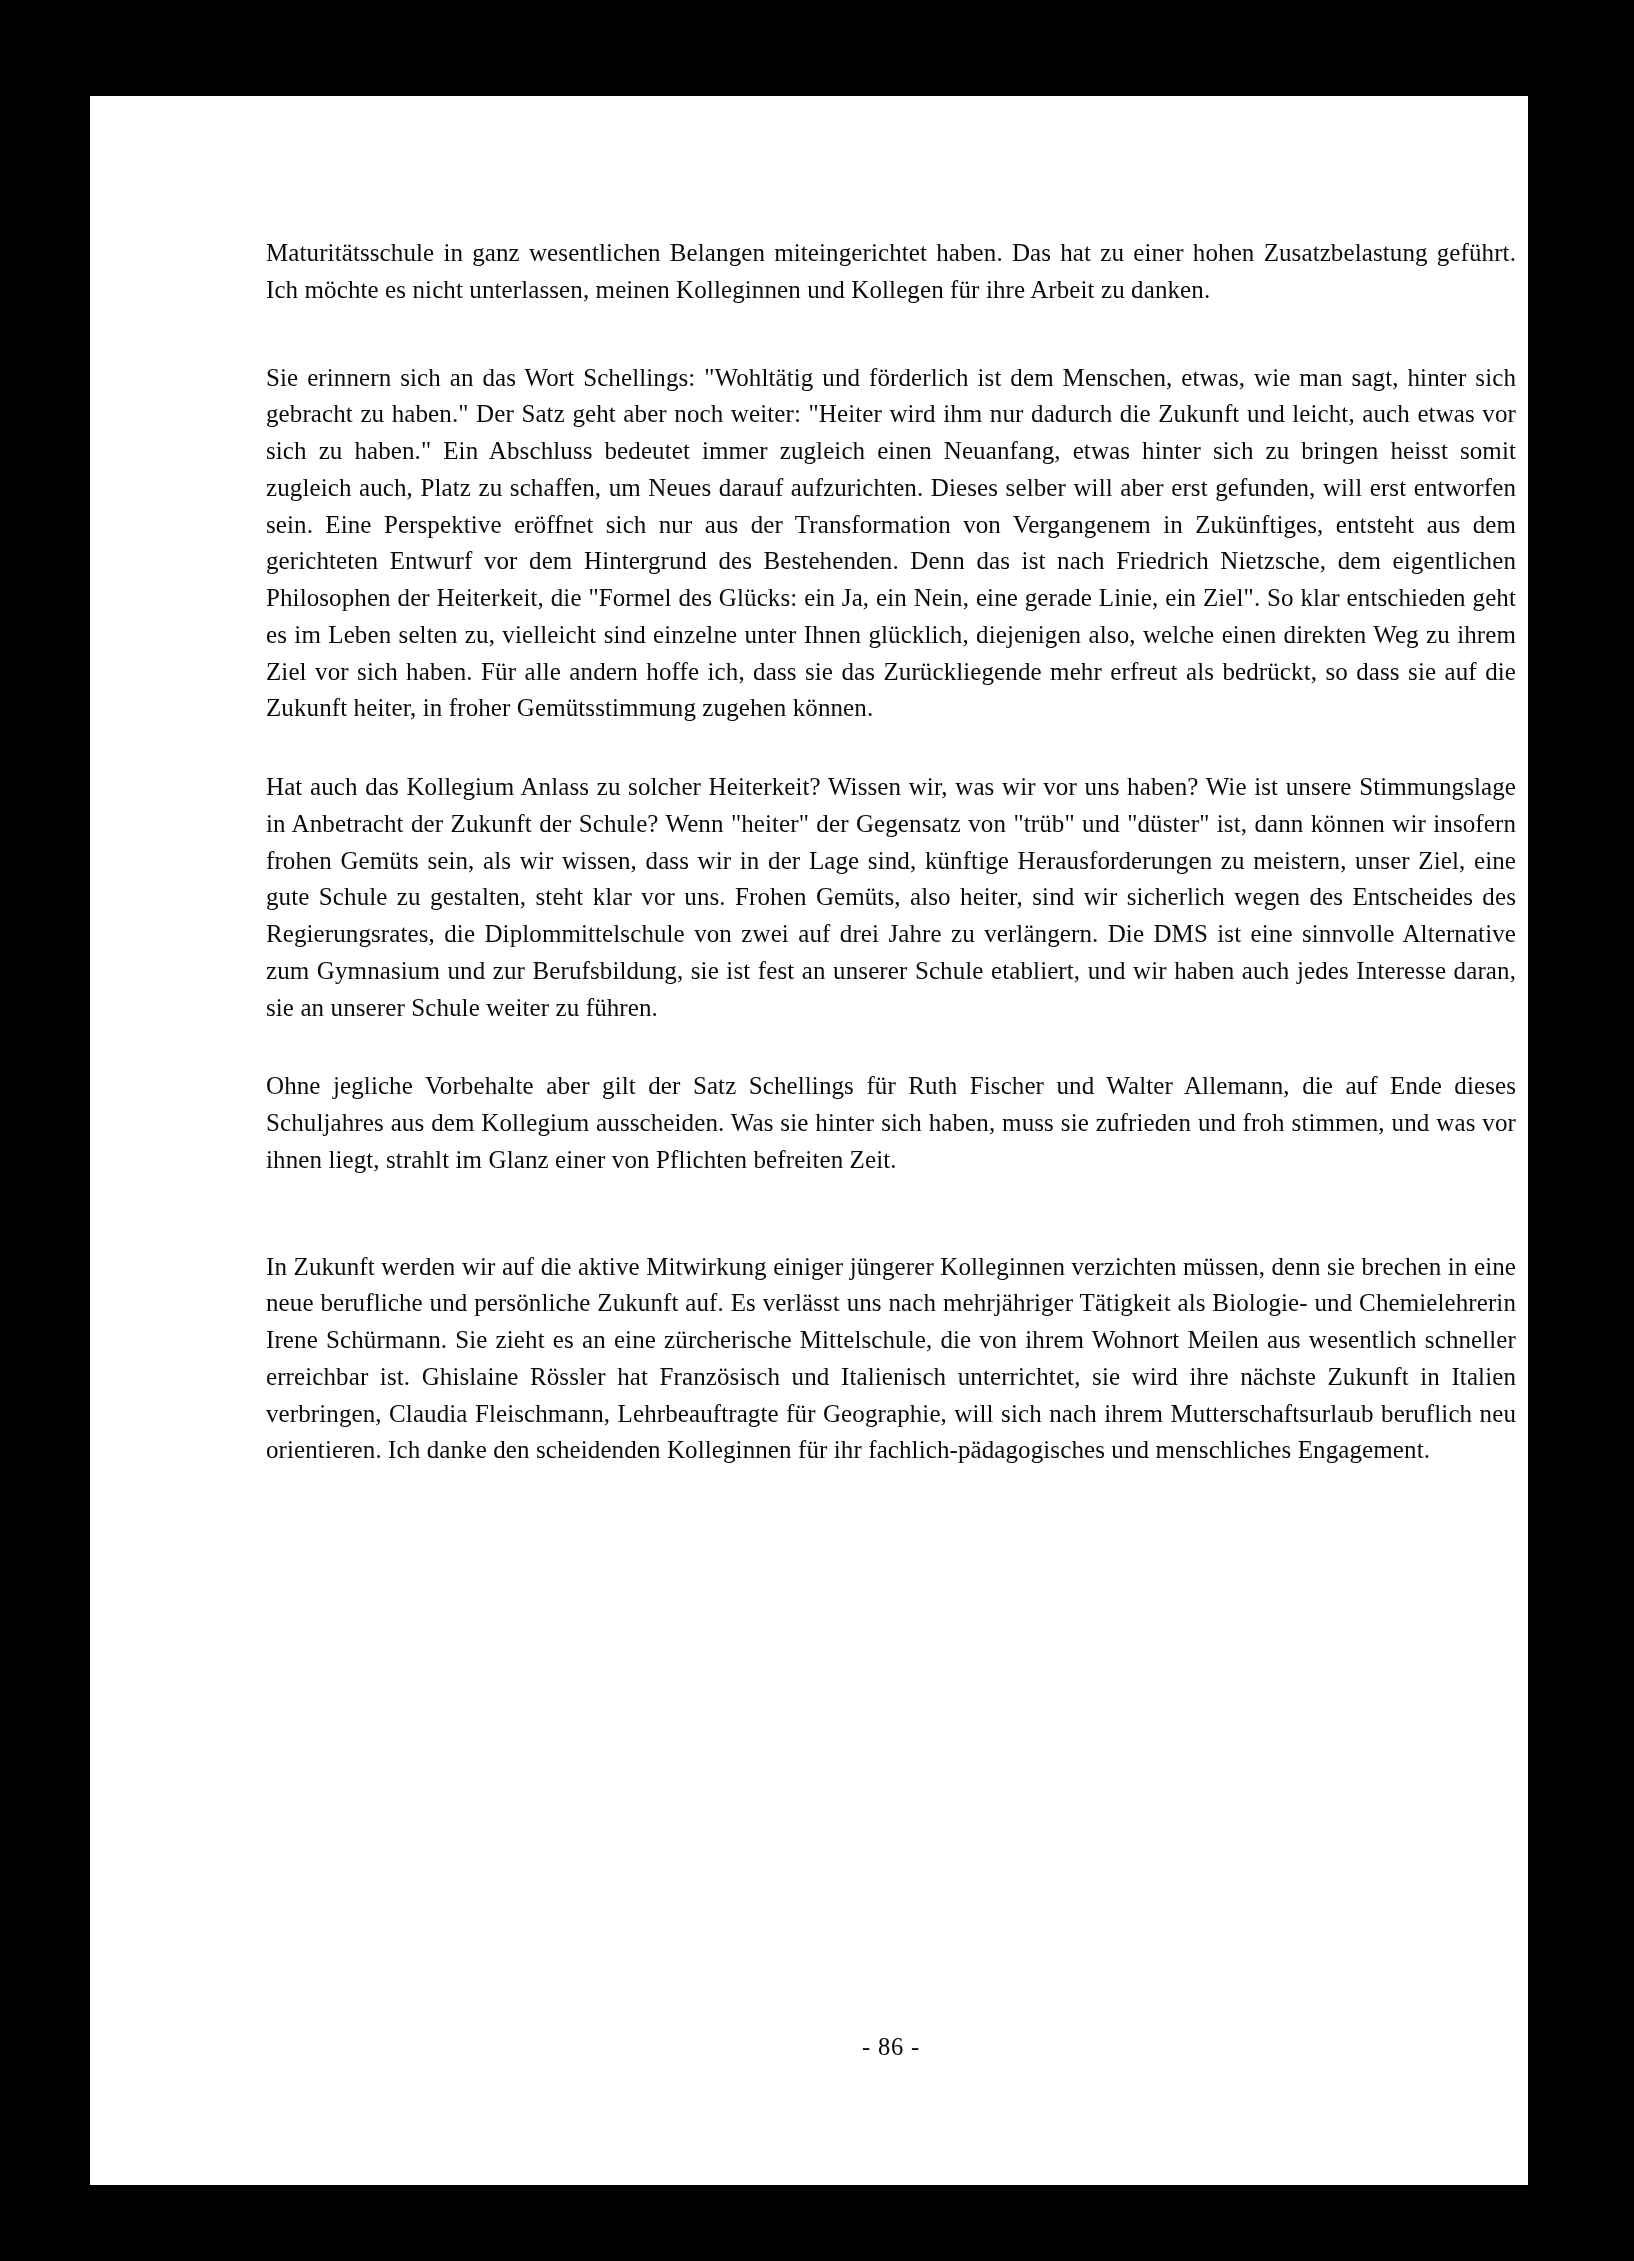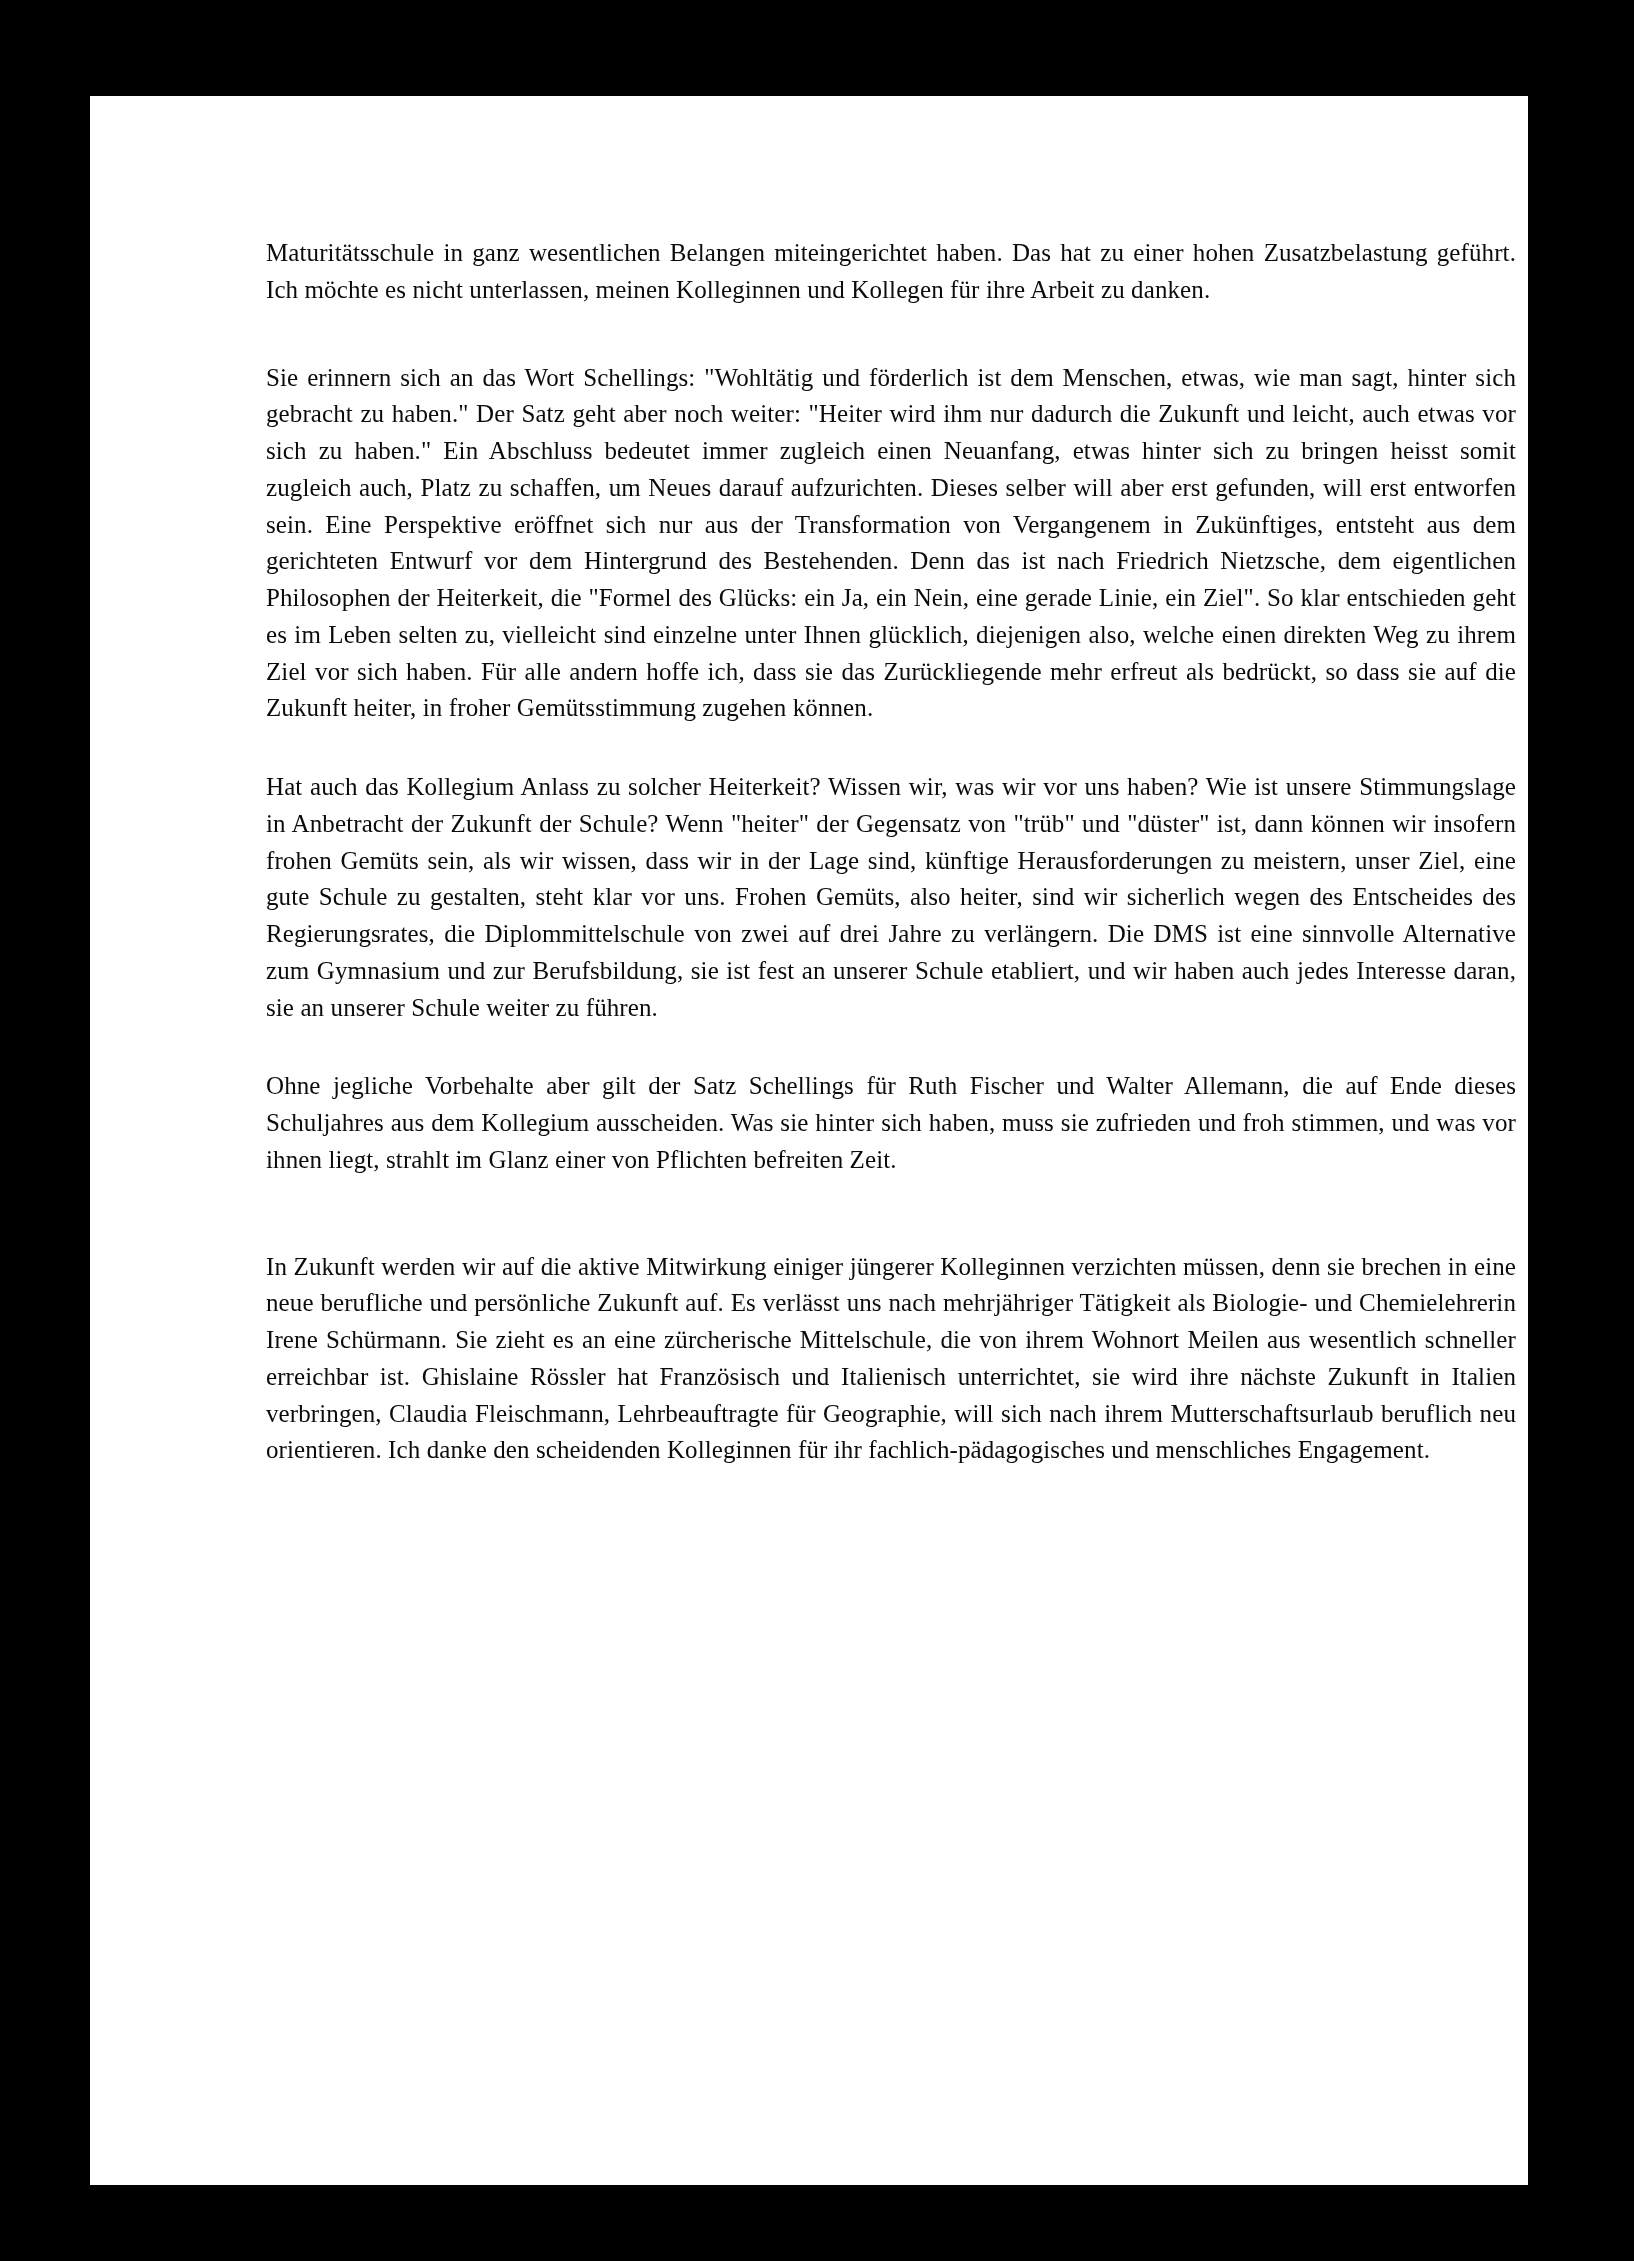--- a/index.html
+++ b/index.html
@@ -64,16 +64,17 @@
 <body>
 
 <div class="page-backdrop">
   <div class="page-sheet">
     <div class="page-content">
       <p class="para first">Maturitätsschule in ganz wesentlichen Belangen miteingerichtet haben. Das hat zu einer hohen Zusatzbelastung geführt. Ich möchte es nicht unterlassen, meinen Kolleginnen und Kollegen für ihre Arbeit zu danken.</p>
       <p class="para">Sie erinnern sich an das Wort Schellings: "Wohltätig und förderlich ist dem Menschen, etwas, wie man sagt, hinter sich gebracht zu haben." Der Satz geht aber noch weiter: "Heiter wird ihm nur dadurch die Zukunft und leicht, auch etwas vor sich zu haben." Ein Abschluss bedeutet immer zugleich einen Neuanfang, etwas hinter sich zu bringen heisst somit zugleich auch, Platz zu schaffen, um Neues darauf aufzurichten. Dieses selber will aber erst gefunden, will erst entworfen sein. Eine Perspektive eröffnet sich nur aus der Transformation von Vergangenem in Zukünftiges, entsteht aus dem gerichteten Entwurf vor dem Hintergrund des Bestehenden. Denn das ist nach Friedrich Nietzsche, dem eigentlichen Philosophen der Heiterkeit, die "Formel des Glücks: ein Ja, ein Nein, eine gerade Linie, ein Ziel". So klar entschieden geht es im Leben selten zu, vielleicht sind einzelne unter Ihnen glücklich, diejenigen also, welche einen direkten Weg zu ihrem Ziel vor sich haben. Für alle andern hoffe ich, dass sie das Zurückliegende mehr erfreut als bedrückt, so dass sie auf die Zukunft heiter, in froher Gemütsstimmung zugehen können.</p>
       <p class="para">Hat auch das Kollegium Anlass zu solcher Heiterkeit? Wissen wir, was wir vor uns haben? Wie ist unsere Stimmungslage in Anbetracht der Zukunft der Schule? Wenn "heiter" der Gegensatz von "trüb" und "düster" ist, dann können wir insofern frohen Gemüts sein, als wir wissen, dass wir in der Lage sind, künftige Herausforderungen zu meistern, unser Ziel, eine gute Schule zu gestalten, steht klar vor uns. Frohen Gemüts, also heiter, sind wir sicherlich wegen des Entscheides des Regierungsrates, die Diplommittelschule von zwei auf drei Jahre zu verlängern. Die DMS ist eine sinnvolle Alternative zum Gymnasium und zur Berufsbildung, sie ist fest an unserer Schule etabliert, und wir haben auch jedes Interesse daran, sie an unserer Schule weiter zu führen.</p>
       <p class="para tight">Ohne jegliche Vorbehalte aber gilt der Satz Schellings für Ruth Fischer und Walter Allemann, die auf Ende dieses Schuljahres aus dem Kollegium ausscheiden. Was sie hinter sich haben, muss sie zufrieden und froh stimmen, und was vor ihnen liegt, strahlt im Glanz einer von Pflichten befreiten Zeit.</p>
       <p class="para">In Zukunft werden wir auf die aktive Mitwirkung einiger jüngerer Kolleginnen verzichten müssen, denn sie brechen in eine neue berufliche und persönliche Zukunft auf. Es verlässt uns nach mehrjähriger Tätigkeit als Biologie- und Chemielehrerin Irene Schürmann. Sie zieht es an eine zürcherische Mittelschule, die von ihrem Wohnort Meilen aus wesentlich schneller erreichbar ist. Ghislaine Rössler hat Französisch und Italienisch unterrichtet, sie wird ihre nächste Zukunft in Italien verbringen, Claudia Fleischmann, Lehrbeauftragte für Geographie, will sich nach ihrem Mutterschaftsurlaub beruflich neu orientieren. Ich danke den scheidenden Kolleginnen für ihr fachlich-pädagogisches und menschliches Engagement.</p>
+      <div class="page-number">- 86 -</div>
     </div>
   </div>
 </div>
 
 
 </body></html>

